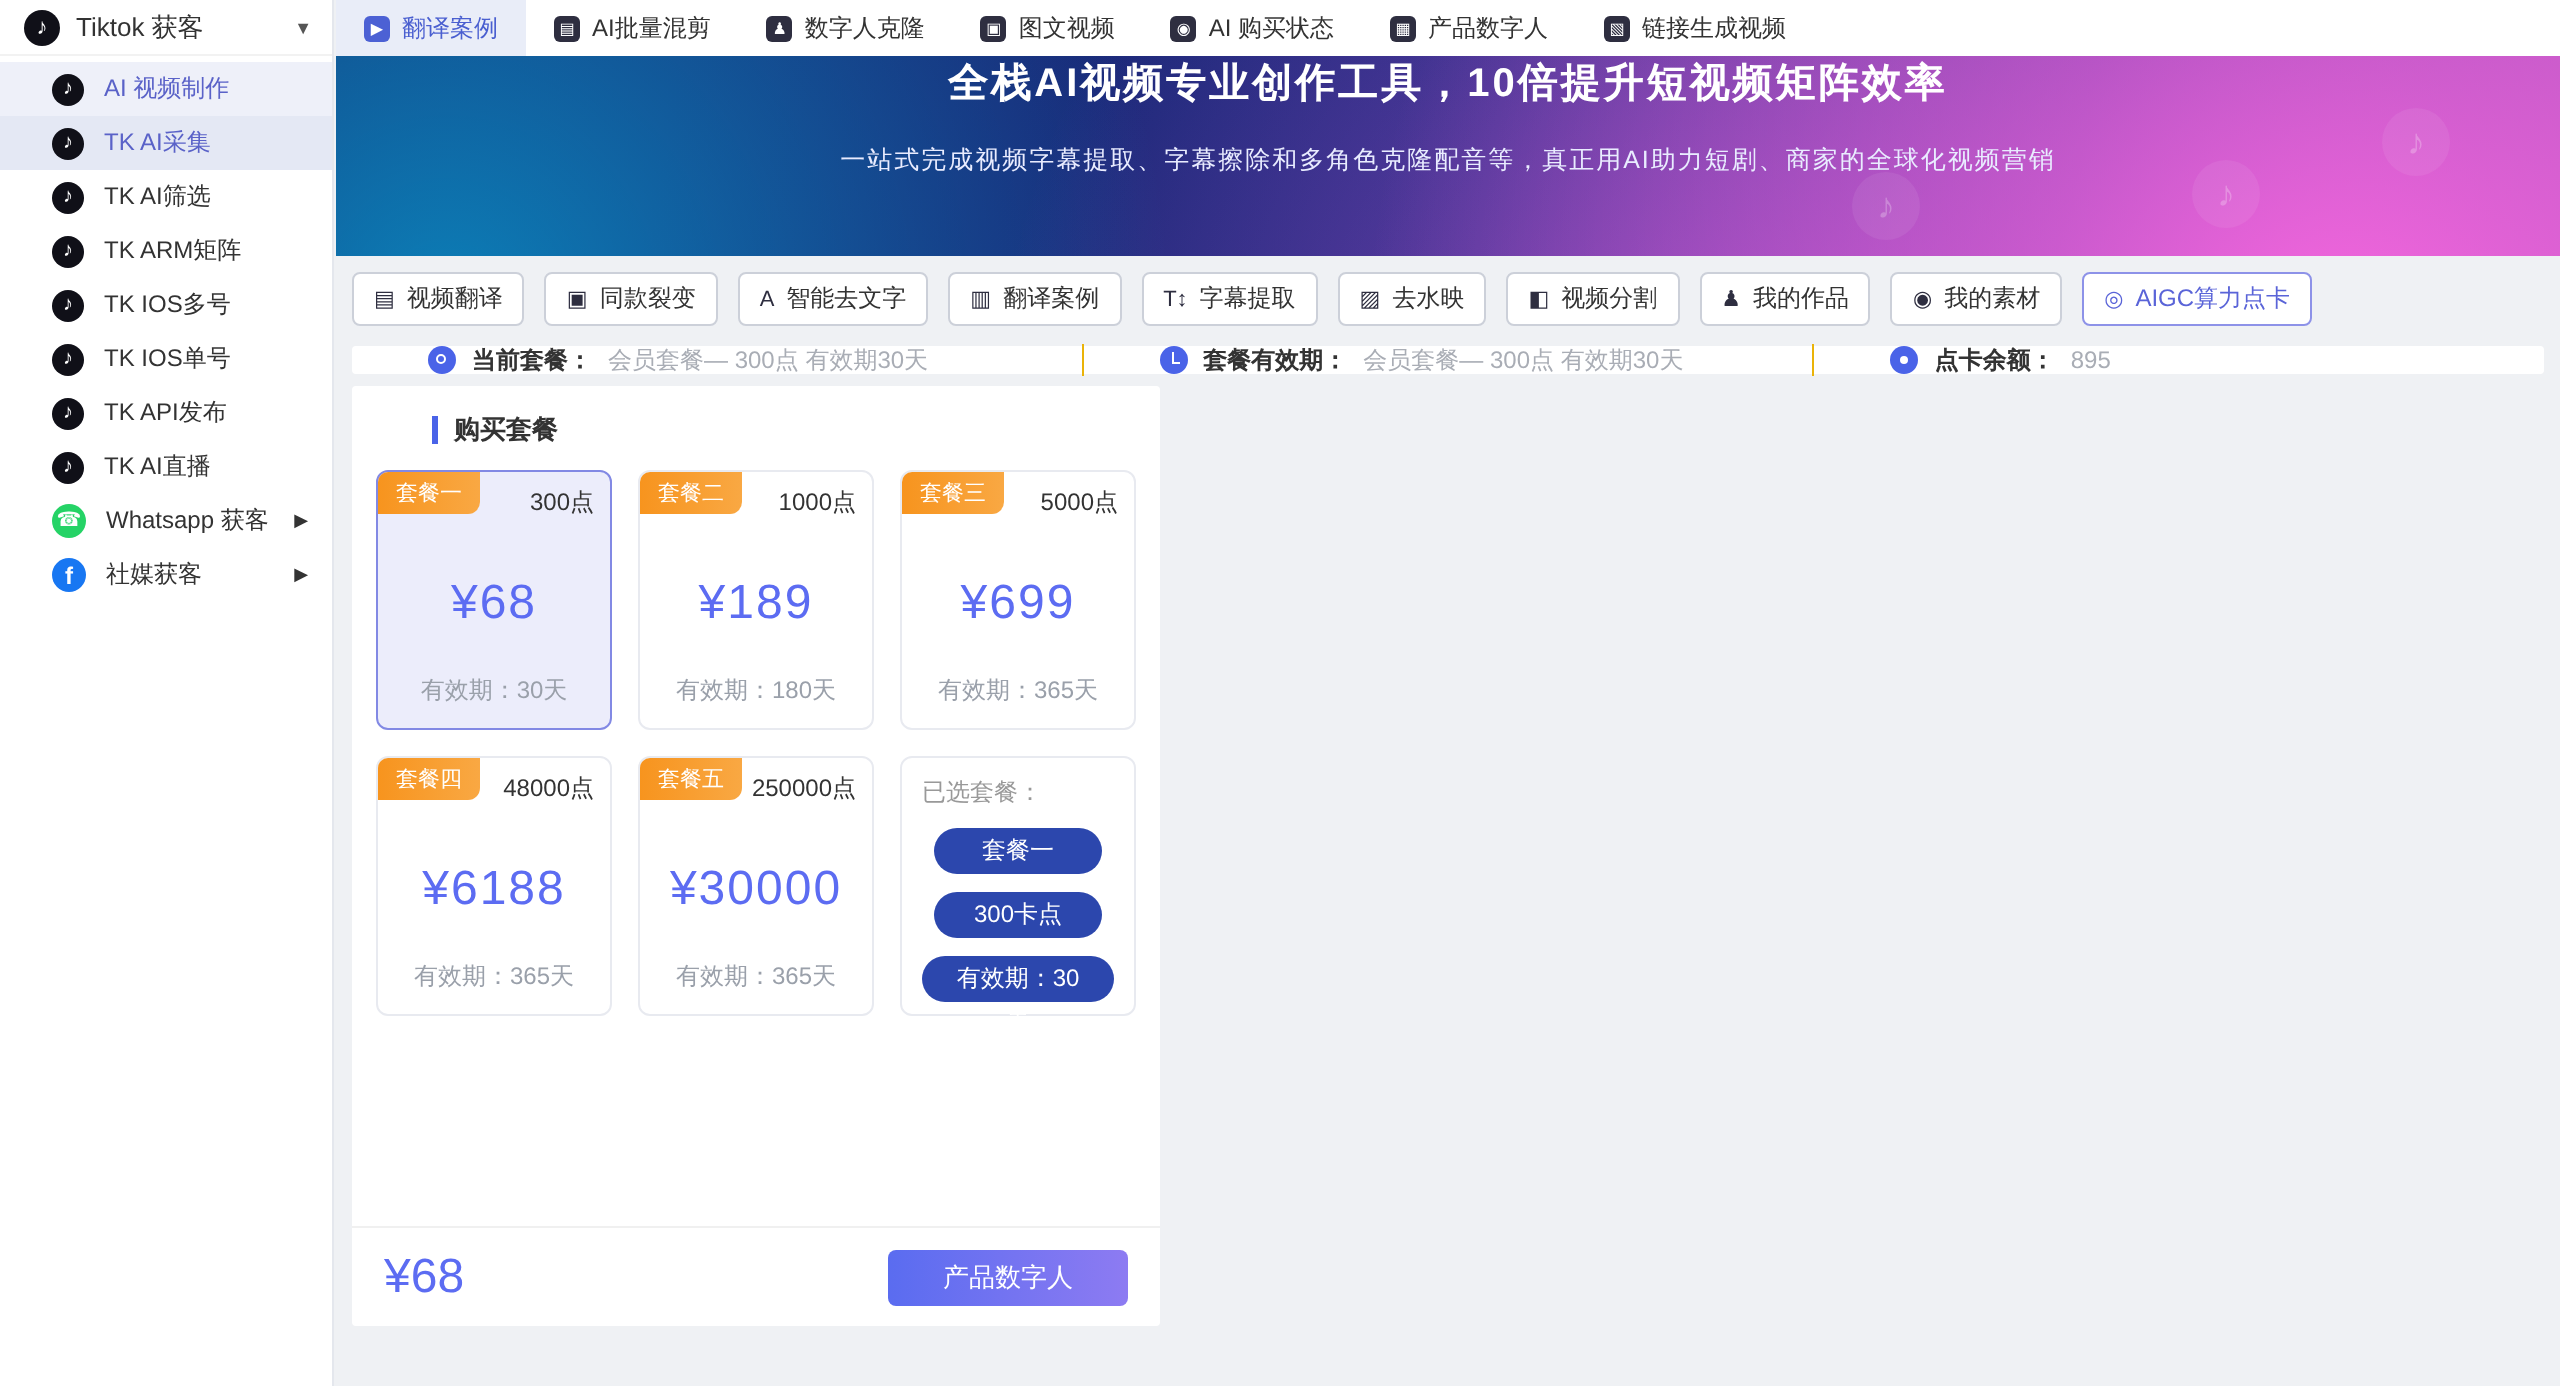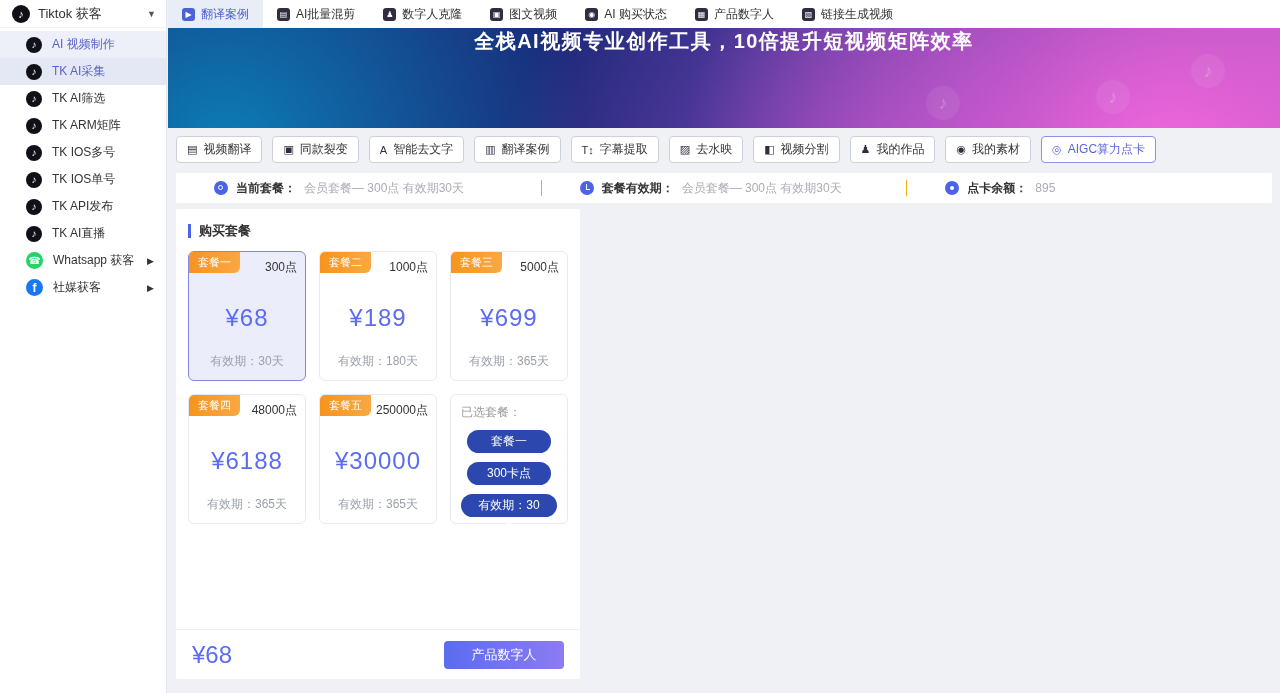--- a/index.html
+++ b/index.html
@@ -41,33 +41,33 @@
   .hero-title { text-align:center; color:#fff; font-size:20px; font-weight:bold; letter-spacing:1.5px; }
   .hero-sub { text-align:center; color:#e9ecff; font-size:12.5px; padding-top:17px; letter-spacing:1px; }
   .hero-note { position:absolute; width:34px; height:34px; border-radius:50%; background:rgba(255,255,255,.07); color:rgba(255,255,255,.25); font-size:18px; text-align:center; line-height:34px; }
   
   .subtabs { display:flex; gap:10px; padding:8px 8px 0; align-items:center; }
   .subtab { display:inline-flex; align-items:center; gap:6px; height:27px; padding:0 10px; background:#fff; border:1px solid #ccd0d9; border-radius:4px; color:#333; cursor:pointer; white-space:nowrap; }
   .subtab .s-ic { font-size:11px; color:#2e2e40; }
   .subtab.active { border-color:#8d92e8; color:#5a64d8; }
   .subtab.active .s-ic { color:#5a64d8; }
   
-  .infobar { margin:10px 8px 6px; background:#fff; height:30px; display:flex; align-items:center; border-radius:2px; }
+  .infobar { margin:10px 8px 6px; background:#fff; height:14px; display:flex; align-items:center; border-radius:2px; }
   .info-seg { flex:1; display:flex; align-items:center; gap:8px; padding-left:38px; height:16px; }
   .info-seg + .info-seg { border-left:1px solid #eab308; }
   .info-ic { width:14px; height:14px; border-radius:50%; background:#4a63e8; position:relative; flex:none; }
   .info-ic.target::after { content:""; position:absolute; left:4px; top:4px; width:3px; height:3px; border:1.5px solid #fff; border-radius:50%; }
   .info-ic.clock::after { content:""; position:absolute; left:6px; top:3px; width:3px; height:5px; border-left:1.5px solid #fff; border-bottom:1.5px solid #fff; }
   .info-ic.card::after { content:""; position:absolute; left:5px; top:5px; width:4px; height:4px; background:#fff; border-radius:50%; }
   .info-label { font-weight:bold; color:#333; }
   .info-value { color:#a9adb5;text-align:right; }
   
   .content { display:flex; gap:12px; padding:0 8px; height:470px; }
   .panel-left { width:404px; flex:none; background:#fff; position:relative; border-radius:2px; }
-  .section-title { display:flex; align-items:center; gap:8px; padding:13px 12px 11px; font-weight:bold; font-size:13px; }
+  .section-title { display:flex; align-items:center; gap:8px; padding:13px 12px 11px; font-weight:bold; font-size:13px;margin-left:28px; }
   .title-bar { width:3px; height:14px; background:#4a63e8; }
   .cards { display:grid; grid-template-columns:repeat(3,1fr); gap:13px; padding:0 12px; }
   .plan { position:relative; height:130px; background:#fff; border:1px solid #e8eaf0; border-radius:6px; cursor:pointer; }
   .plan.selected { background:#ecedfb; border-color:#8289e4; }
   .plan-badge { position:absolute; left:0; top:0; background:linear-gradient(90deg,#f7941e,#f9a843); color:#fff; font-size:11px; padding:3px 9px; border-radius:5px 0 6px 0; }
   .plan-points { position:absolute; right:8px; top:7px; font-size:12px; color:#333; }
   .plan-price { position:absolute; top:52px; width:100%; text-align:center; font-size:24px; color:#5c6cf2; letter-spacing:1px; }
   .plan-validity { position:absolute; top:101px; width:100%; text-align:center; color:#9aa0aa; font-size:12px; }
   .selected-box { height:130px; border:1px solid #e8eaf0; border-radius:6px; padding:9px 10px; }
   .selected-box-label { color:#999; }
@@ -170,20 +170,21 @@
       <span class="nav-ic">▧</span>
       <span>链接生成视频</span>
     </div>
   </div>
 
   <div class="hero">
     <span class="hero-note" style="right:150px; bottom:14px;">♪</span>
     <span class="hero-note" style="right:320px; bottom:8px;">♪</span>
     <span class="hero-note" style="right:55px; bottom:40px;">♪</span>
     <div class="hero-title">全栈AI视频专业创作工具，10倍提升短视频矩阵效率</div>
+    <div class="hero-sub">一站式完成视频字幕提取、字幕擦除和多角色克隆配音等，真正用AI助力短剧、商家的全球化视频营销</div>
   </div>
 
   <div class="subtabs">
     <div class="subtab">
       <span class="s-ic">▤</span>
       <span>视频翻译</span>
     </div>
     <div class="subtab">
       <span class="s-ic">▣</span>
       <span>同款裂变</span>

